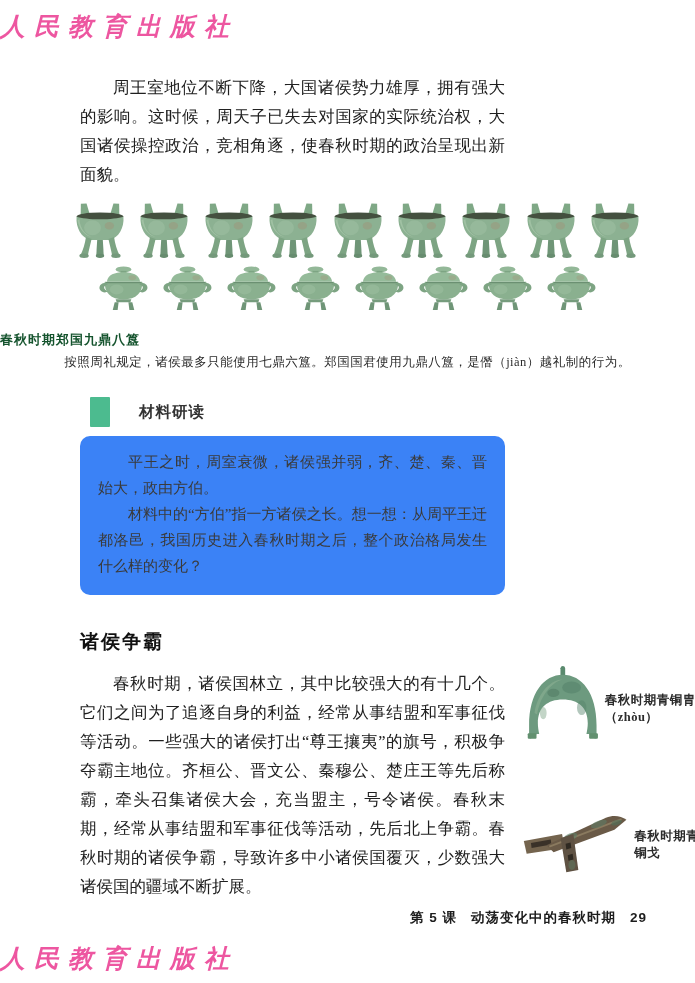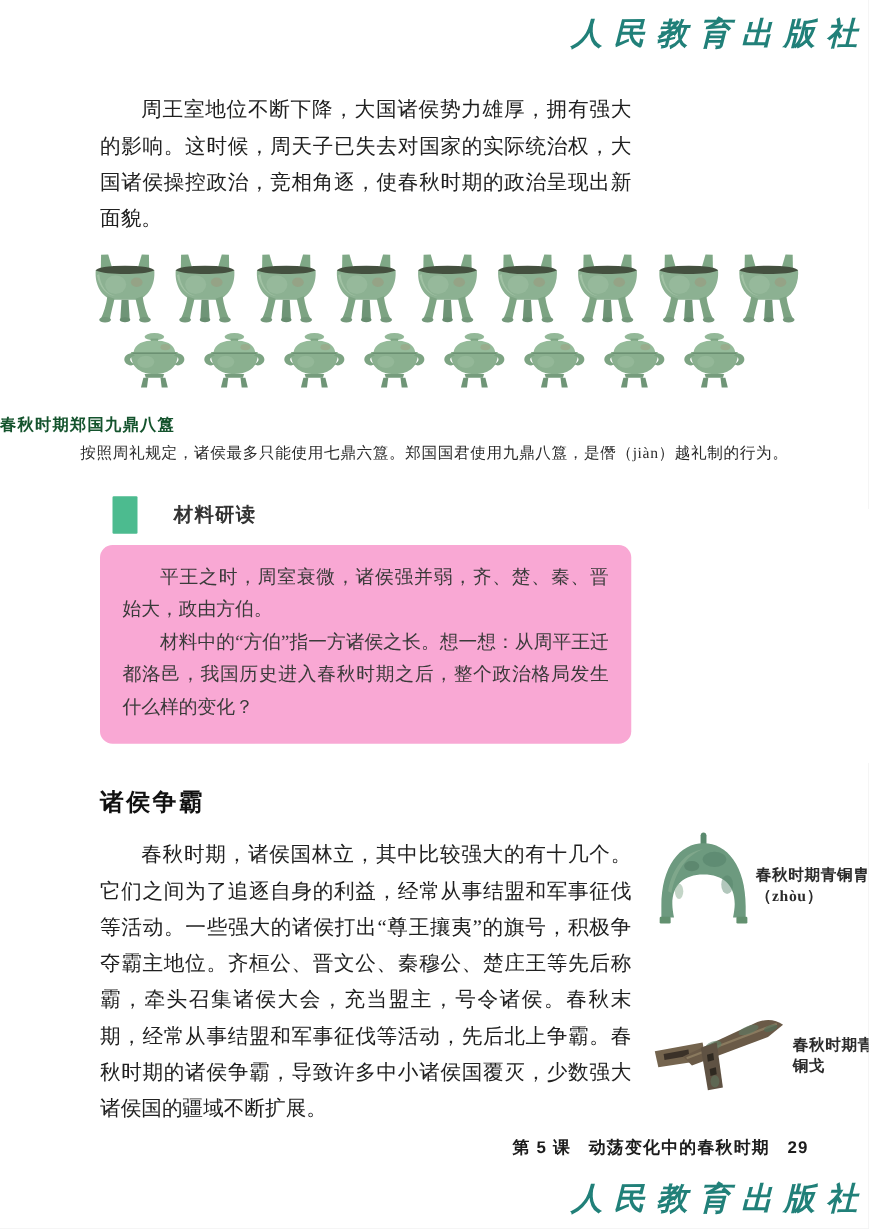--- a/index.html
+++ b/index.html
@@ -3,21 +3,21 @@
 <meta charset="utf-8">
 <style>
   html,body{margin:0;padding:0;background:#e8e8e8;}
   .page{
     width:695px;height:983px;margin:0 auto;background:#ffffff;
     position:relative;overflow:hidden;display:flex;flex-direction:column;
     font-family:"Liberation Serif","DejaVu Serif",serif;color:#1f1f1f;
   }
   
   .logo{
-    text-align:right;color:#0f766e;font-size:25px;font-weight:bold;
+    text-align:left;color:#ec4899;font-size:25px;font-weight:bold;
     font-style:italic;letter-spacing:9px;opacity:.92;
     font-family:"DejaVu Serif","Liberation Serif",serif;
   }
   .logo.top{margin-top:10px;}
   
   .body-text{
     font-size:16.5px;line-height:29px;text-align:justify;text-indent:2em;
     margin:0;color:#202020;
   }
   .intro{margin:30px 190px 0 80px;}
@@ -34,21 +34,21 @@
   .fig-note{text-align:center;margin-top:5px;font-size:12.5px;color:#2b2b2b;letter-spacing:.5px;}
   
   .material{margin-top:26px;}
   .material-header{margin-left:90px;display:flex;align-items:center;gap:29px;}
   .green-square{width:20px;height:30px;background:#4cbb8f;border-radius:1px;flex:0 0 auto;}
   .material-label{
     font-family:"Liberation Sans","DejaVu Sans",sans-serif;font-weight:bold;
     font-size:15.5px;color:#333;letter-spacing:1px;
   }
   .material-box{
-    margin:9px 190px 0 80px;background:#f9a8d4;border-radius:10px;
+    margin:9px 190px 0 80px;background:#3b82f6;border-radius:10px;
     padding:13px 18px 16px 18px;
   }
   .material-box p{margin:0;font-size:15px;line-height:26px;color:#3a3a3a;}
   .quote,.question{text-indent:2em;text-align:justify;}
   .source{text-align:right;padding-right:2px;margin-top:2px !important;}
   
   .hegemony{display:flex;margin-top:34px;}
   .left-col{margin-left:80px;width:425px;flex:0 0 auto;}
   .left-col h2{
     margin:0;font-size:19px;font-weight:bold;color:#111;letter-spacing:2px;

